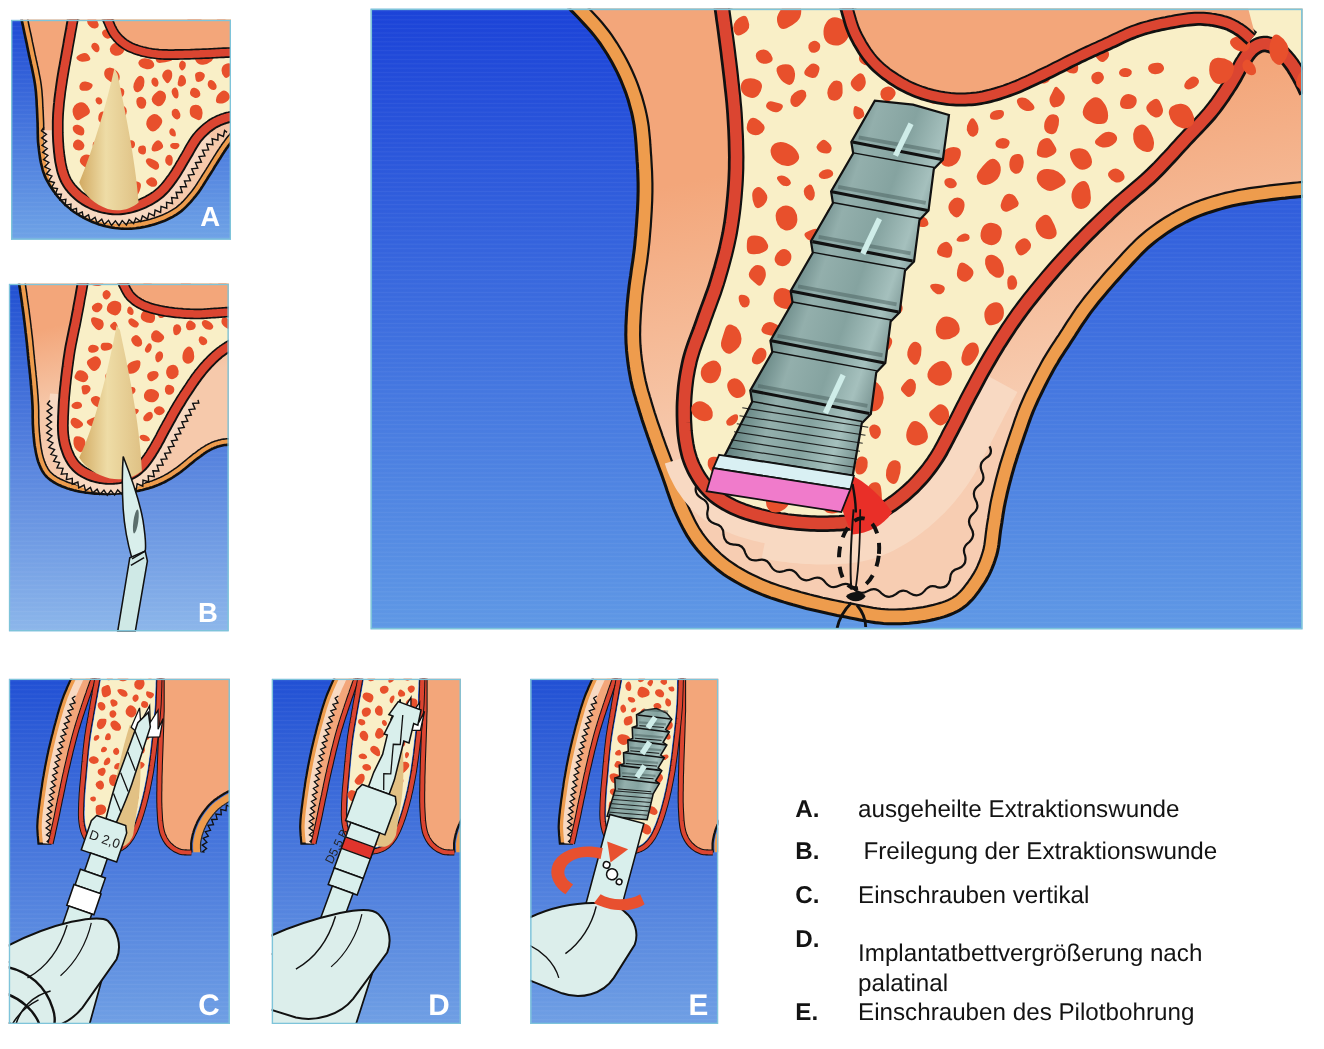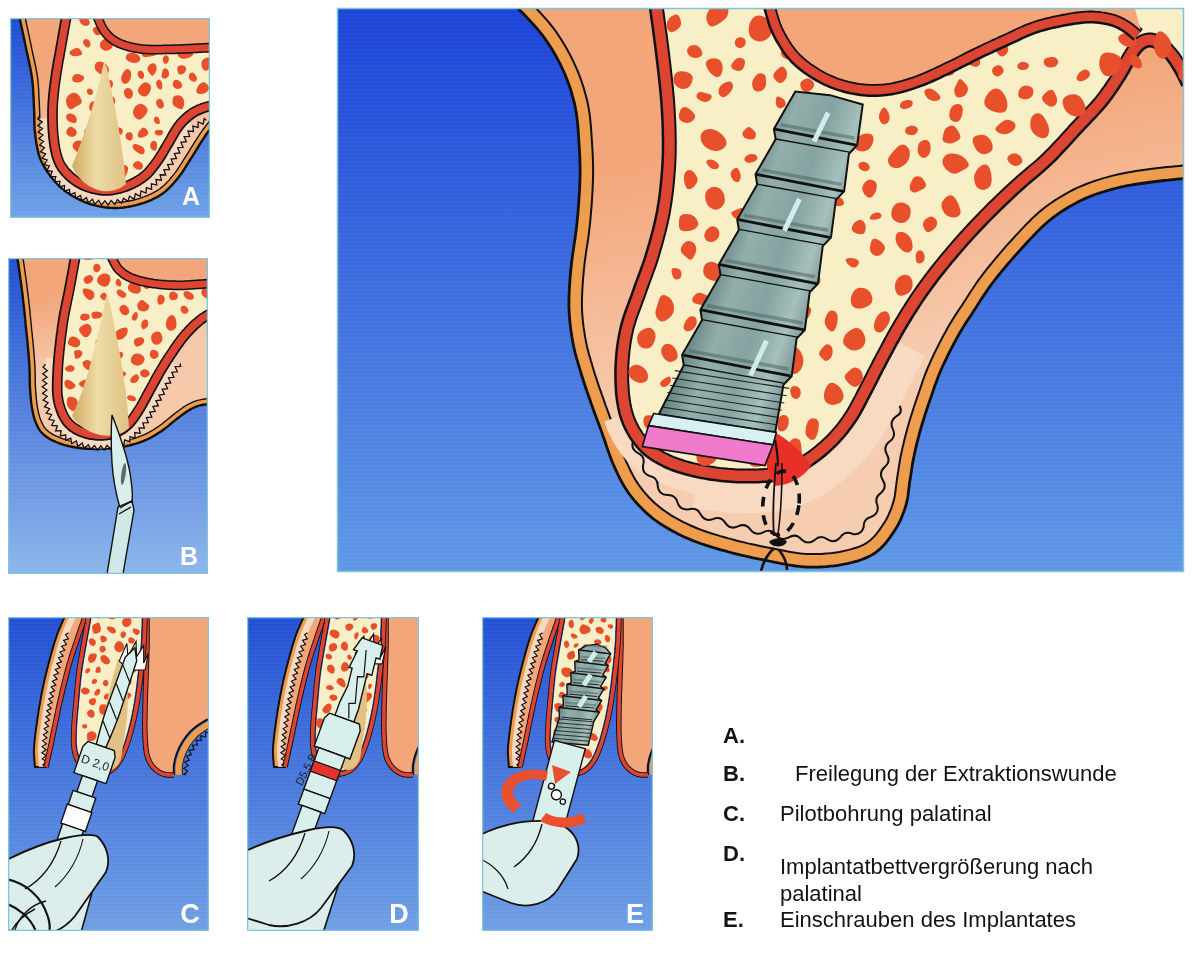--- a/index.html
+++ b/index.html
@@ -794,16 +794,16 @@
 </g>
 <g transform="translate(-6,10)">
 <path d="M72,144 C54,140 36,144 28,156 C22,166 26,178 38,186 L45,177 C37,172 35,166 39,160 C45,152 58,150 70,154 Z" fill="#e8502f"></path>
 <path d="M76,138 L95,145 L79,157 Z" fill="#e8502f"></path>
 <path d="M64,194 C78,202 98,203 110,195 L106,186 C96,192 80,192 70,186 Z" fill="#e8502f"></path>
 </g>
 <text x="153" y="306" font-family="Liberation Sans, sans-serif" font-weight="bold" font-size="27" fill="#fff" text-anchor="middle">E</text>
 </g>
 <rect x="0.5" y="0.5" width="170" height="313" fill="none" stroke="#7ec4da" stroke-width="1.5"></rect>
 </svg></div>
-<div style="position:absolute;left:723px;top:722px;width:420px;font-family:'Liberation Sans',sans-serif;font-size:22px;line-height:27px;color:#131313"><span style="font-weight:bold">A.</span></div>
-<div style="position:absolute;left:723px;top:760px;width:420px;font-family:'Liberation Sans',sans-serif;font-size:22px;line-height:27px;color:#131313"><span style="font-weight:bold">B.</span><span style="position:absolute;left:72px;top:0">Freilegung der Extraktionswunde</span></div>
-<div style="position:absolute;left:723px;top:800px;width:420px;font-family:'Liberation Sans',sans-serif;font-size:22px;line-height:27px;color:#131313"><span style="font-weight:bold">C.</span><span style="position:absolute;left:57px;top:0">Pilotbohrung palatinal</span></div>
+<div style="position:absolute;left:723px;top:722px;width:420px;font-family:'Liberation Sans',sans-serif;font-size:22px;line-height:27px;color:#131313"><span style="font-weight:bold">A.</span><span style="position:absolute;left:57px;top:0">ausgeheilte Extraktionswunde</span></div>
+<div style="position:absolute;left:723px;top:760px;width:420px;font-family:'Liberation Sans',sans-serif;font-size:22px;line-height:27px;color:#131313"><span style="font-weight:bold">B.</span><span style="position:absolute;left:62px;top:0">Freilegung der Extraktionswunde</span></div>
+<div style="position:absolute;left:723px;top:800px;width:420px;font-family:'Liberation Sans',sans-serif;font-size:22px;line-height:27px;color:#131313"><span style="font-weight:bold">C.</span><span style="position:absolute;left:57px;top:0">Einschrauben vertikal</span></div>
 <div style="position:absolute;left:723px;top:840px;width:420px;font-family:'Liberation Sans',sans-serif;font-size:22px;line-height:27px;color:#131313"><span style="font-weight:bold">D.</span><span style="position:absolute;left:57px;top:13px">Implantatbettvergrößerung nach<br>palatinal</span></div>
-<div style="position:absolute;left:723px;top:906px;width:420px;font-family:'Liberation Sans',sans-serif;font-size:22px;line-height:27px;color:#131313"><span style="font-weight:bold">E.</span><span style="position:absolute;left:57px;top:0">Einschrauben des Implantates</span></div>
+<div style="position:absolute;left:723px;top:906px;width:420px;font-family:'Liberation Sans',sans-serif;font-size:22px;line-height:27px;color:#131313"><span style="font-weight:bold">E.</span><span style="position:absolute;left:57px;top:0">Einschrauben des Pilotbohrung</span></div>
 </body></html>

